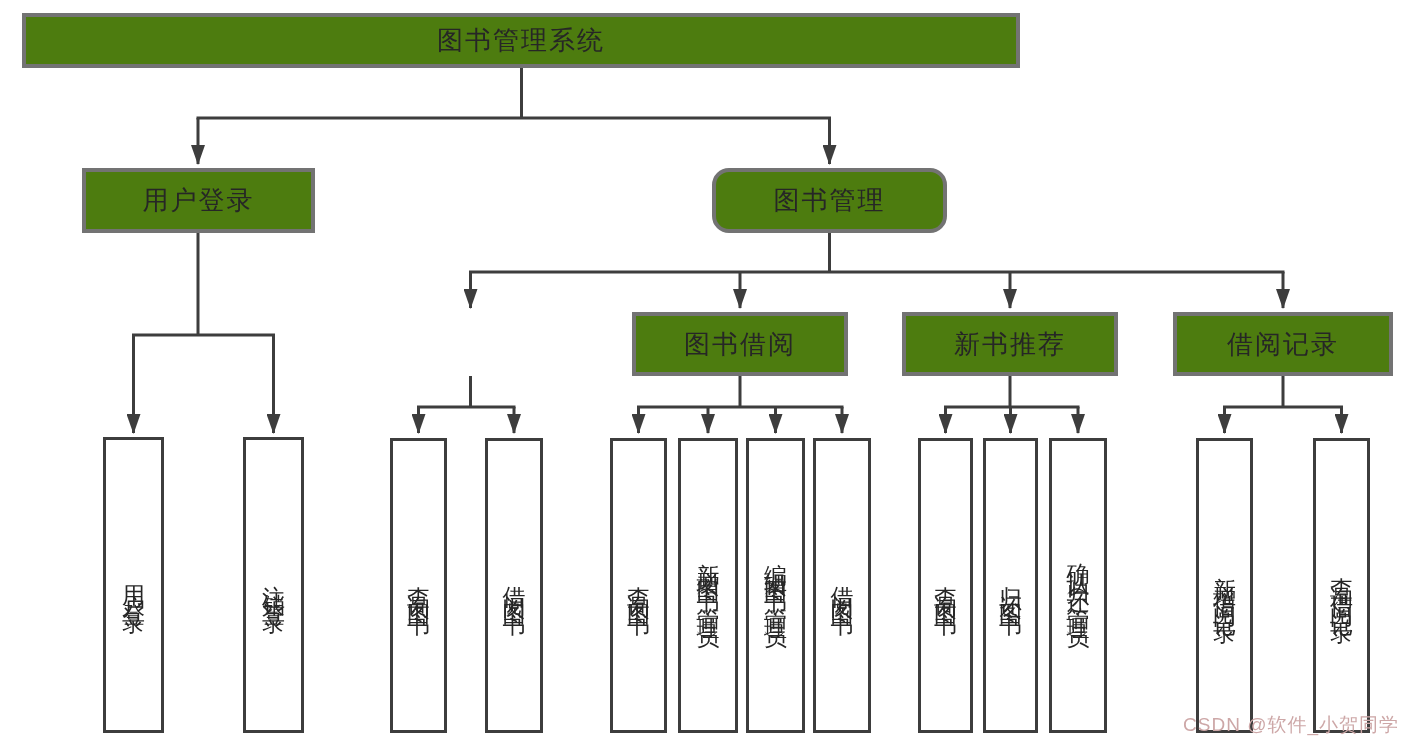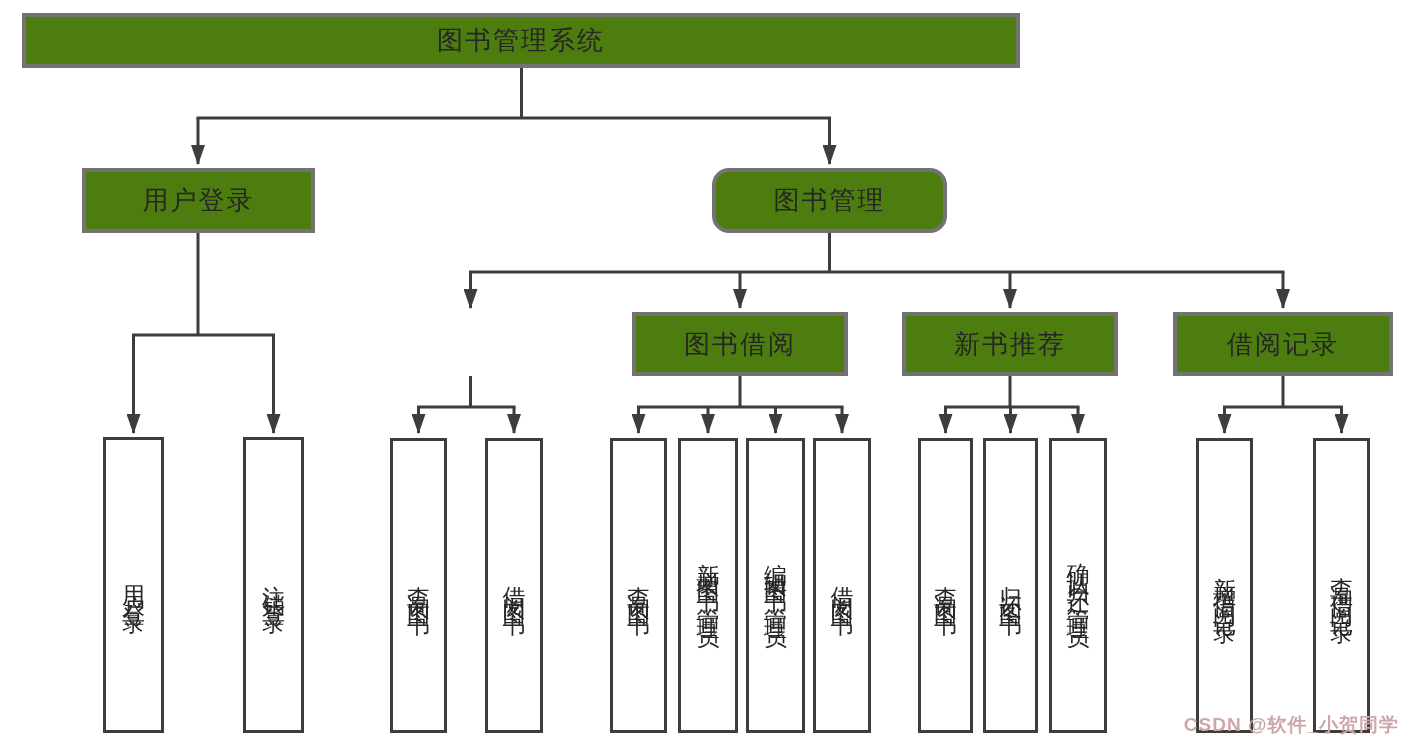--- a/index.html
+++ b/index.html
@@ -19,21 +19,21 @@
     position:absolute;box-sizing:border-box;background:#ffffff;
     border:3px solid #3d3d3d;display:flex;align-items:center;justify-content:center;
     color:#262626;
   }
   .vlabel{
     writing-mode:vertical-rl;text-orientation:mixed;
     font-size:23px;letter-spacing:9px;line-height:1;white-space:nowrap;
   }
   .watermark{
     position:absolute;right:6px;bottom:9px;
-    font-size:19px;color:#cda7a7;letter-spacing:1px;white-space:nowrap;font-weight:bold;
+    font-size:19px;color:#cda7a7;letter-spacing:1px;white-space:nowrap;
   }
 </style>
 </head>
 <body>
 
 <div class="canvas">
 
   <svg class="connectors" width="1405" height="747" viewBox="0 0 1405 747">
     <defs>
       <marker id="arrow" viewBox="0 0 20 14" refX="19" refY="7" markerWidth="20" markerHeight="14" markerUnits="userSpaceOnUse" orient="auto">

